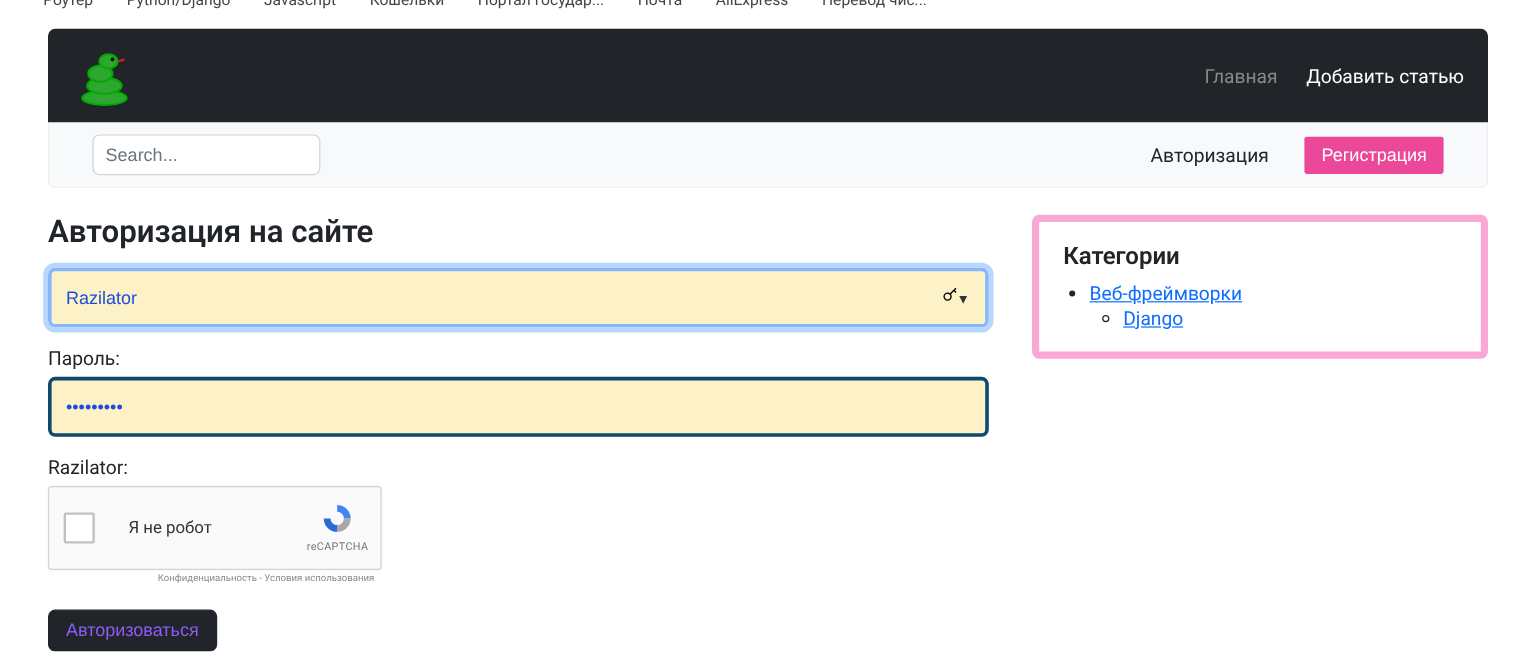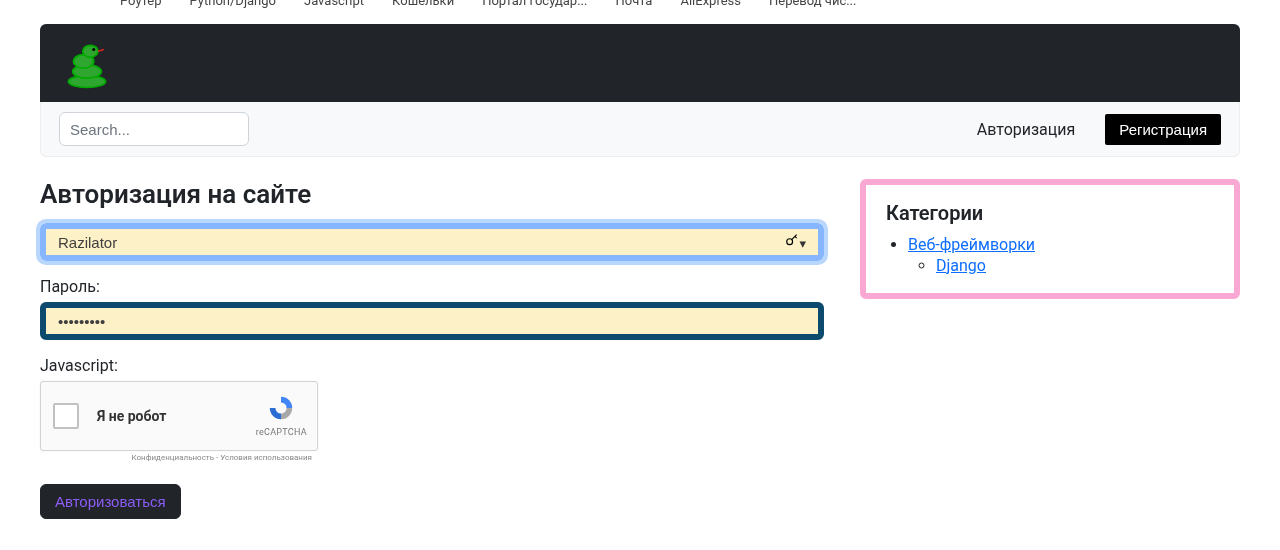--- a/index.html
+++ b/index.html
@@ -1,45 +1,45 @@
 <!DOCTYPE html>
 <html><head>
 <meta charset="utf-8">
 <style>
   * { box-sizing: border-box; margin: 0; padding: 0; }
   body { font-family: -apple-system, "Segoe UI", Roboto, Arial, sans-serif; font-size: 16px; color: #212529; background: #fff; }
-  .bookmarks { height: 8px; background: #fff; overflow: hidden; display: flex; gap: 28px; padding-left: 120px; font-size: 13px; color: #444; align-items: flex-end; }
+  .bookmarks { height: 8px; background: #fff; overflow: hidden; display: flex; gap: 28px; padding-left: 36px; font-size: 13px; color: #444; align-items: flex-end; }
   .bookmarks span { white-space: nowrap; }
   .page-wrap { margin: 16px auto 0; max-width: 1200px; }
   .topbar { background: #212529; border-radius: 6px 6px 0 0; display: flex; align-items: center; padding: 8px 20px; height: 78px; }
   .logo { width: 54px; height: 54px; display: flex; align-items: center; justify-content: center; }
   .topbar-nav { margin-left: auto; display: flex; gap: 24px; align-items: center; }
   .topbar-nav a { text-decoration: none; font-size: 16px; }
   .nav-muted { color: #888; }
   .nav-active { color: #fff; }
-  .subbar { background: #f8f9fa; border: 1px solid #eee; border-top: none; border-radius: 0 0 6px 6px; display: flex; align-items: center; padding: 10px 18px; }
+  .subbar { background: #f8f9fa; border: 1px solid #eee; border-top: none; border-radius: 0 0 6px 6px; display: flex; align-items: center; padding: 10px 36px; }
   .search-input { width: 190px; height: 34px; border: 1px solid #ced4da; border-radius: 6px; padding: 0 10px; font-size: 15px; color: #495057; background: #fff; }
   .search-input::placeholder { color: #6c757d; }
   .subbar-right { margin-left: auto; display: flex; gap: 30px; align-items: center; }
   .link-plain { color: #212529; text-decoration: none; font-size: 16px; }
-  .btn-primary { background: #000000; color: #fff; border: none; border-radius: 2px; padding: 7px 14px; font-size: 15px; cursor: pointer; }
+  .btn-primary { background: #ec4899; color: #fff; border: none; border-radius: 2px; padding: 7px 14px; font-size: 15px; cursor: pointer; }
   .content-row { display: flex; gap: 36px; margin-top: 22px; }
   .main-col { flex: 1; }
   .side-col { width: 380px; }
   h1.page-title { font-size: 26px; font-weight: 600; margin-bottom: 14px; }
   .form-label { display: block; font-size: 16px; margin-bottom: 6px; }
-  .text-input { width: 100%; height: 38px; border: 6px solid #0c4a6e; border-radius: 6px; padding: 0 12px; font-size: 15px; color: #404040; }
+  .text-input { width: 100%; height: 50px; border: 3px solid #0c4a6e; border-radius: 6px; padding: 0 12px; font-size: 15px; color: #1d4ed8; }
   .autofill { background: #fdf1c7; }
   .focused { outline: 4px solid #b9d7fd; border-color: #86b7fe; }
   .login-wrap { position: relative; }
   .key-icon { position: absolute; right: 18px; top: 50%; transform: translateY(-50%); font-size: 13px; color: #333; }
   .mb { margin-bottom: 16px; }
   .captcha-box { width: 278px; height: 70px; border: 1px solid #d3d3d3; border-radius: 3px; background: #fafafa; display: flex; align-items: center; padding: 0 10px 0 10px; box-shadow: 0 0 3px rgba(0,0,0,0.05); position: relative; }
   .captcha-check { width: 26px; height: 26px; border: 2px solid #c1c1c1; border-radius: 2px; background: #fff; margin-left: 2px; }
-  .captcha-text { margin-left: 18px; font-size: 14px; color: #333; font-weight: bold; }
+  .captcha-text { margin-left: 28px; font-size: 14px; color: #333; }
   .captcha-right { margin-left: auto; text-align: center; font-size: 8px; color: #777; line-height: 1.2; }
   .captcha-right .brand { font-size: 9px; letter-spacing: .3px; margin-top: 2px; }
   .captcha-terms { font-size: 8px; color: #888; text-align: right; margin-top: 2px; width: 278px; padding-right: 6px; }
   .btn-dark { background: #212529; color: #8b5cf6; border: 1px solid #212529; border-radius: 6px; padding: 8px 14px; font-size: 15px; cursor: pointer; }
   .card { border: 6px solid #f9a8d4; border-radius: 6px; padding: 16px 20px; }
   .card h3 { font-size: 20px; font-weight: 600; margin-bottom: 10px; }
   .card ul { list-style: disc; padding-left: 22px; }
   .card ul ul { list-style: circle; padding-left: 28px; margin-top: 2px; }
   .card a { color: #0d6efd; text-decoration: underline; font-size: 16px; }
   .card li { margin-bottom: 2px; }
@@ -64,20 +64,24 @@
     <div class="logo">
       <svg width="54" height="54" viewBox="0 0 64 64">
         <ellipse cx="32" cy="54" rx="22" ry="7" fill="#2fa62f" stroke="#0a0" stroke-width="2"></ellipse>
         <ellipse cx="32" cy="42" rx="17" ry="8" fill="#2fa62f" stroke="#0a0" stroke-width="2"></ellipse>
         <ellipse cx="28" cy="30" rx="12" ry="8" fill="#2fa62f" stroke="#0a0" stroke-width="2"></ellipse>
         <ellipse cx="36" cy="18" rx="9" ry="7" fill="#2fa62f" stroke="#0a0" stroke-width="2"></ellipse>
         <circle cx="40" cy="16" r="1.8" fill="#000"></circle>
         <path d="M45 18 L52 16" stroke="#d22" stroke-width="2"></path>
       </svg>
     </div>
+    <div class="topbar-nav">
+      <a href="#" class="nav-muted">Главная</a>
+      <a href="#" class="nav-active">Добавить статью</a>
+    </div>
   </div>
 
   <div class="subbar">
     <input class="search-input" type="text" placeholder="Search..." style="">
     <div class="subbar-right">
       <a href="#" class="link-plain">Авторизация</a>
       <button class="btn-primary">Регистрация</button>
     </div>
   </div>
 
@@ -93,21 +97,21 @@
               <path d="M11 11 L20 2 M17 5 L20 8" stroke="#000" stroke-width="2" fill="none"></path>
             </svg>▾
         </span>
       </div>
 
       <label class="form-label">Пароль:</label>
       <div class="mb">
         <input class="text-input autofill" type="password" value="•••••••••" style="">
       </div>
 
-      <label class="form-label">Javascript:</label>
+      <label class="form-label">Razilator:</label>
       <div class="captcha-box">
         <div class="captcha-check"></div>
         <div class="captcha-text">Я не робот</div>
         <div class="captcha-right">
           <svg width="30" height="28" viewBox="0 0 40 40">
             <path d="M20 4 A16 16 0 0 1 36 20 L28 20 A8 8 0 0 0 20 12 Z" fill="#4285f4"></path>
             <path d="M36 20 A16 16 0 0 1 20 36 L20 28 A8 8 0 0 0 28 20 Z" fill="#a8a8a8"></path>
             <path d="M20 36 A16 16 0 0 1 4 20 L12 20 A8 8 0 0 0 20 28 Z" fill="#2b6cd4"></path>
           </svg>
           <div class="brand">reCAPTCHA</div>

